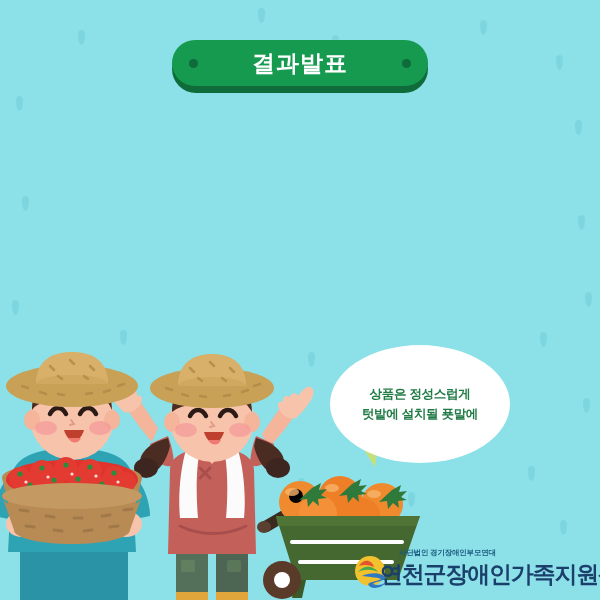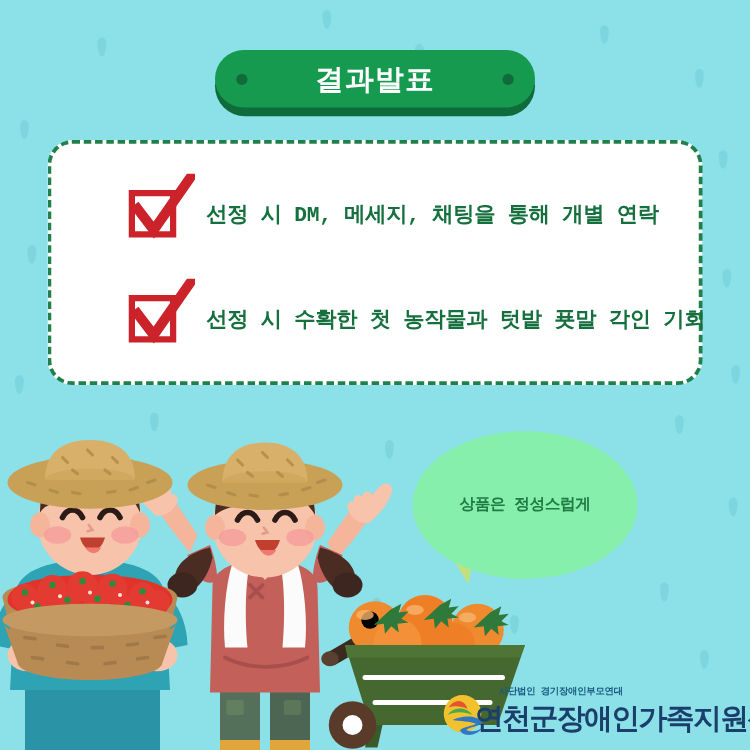--- a/index.html
+++ b/index.html
@@ -12,21 +12,20 @@
     overflow: hidden;
     font-family: "Liberation Sans", sans-serif;
     background: #8ce0e8;
   }
   .poster {
     position: relative;
     width: 600px;
     height: 600px;
     background: #8ce0e8;
     overflow: hidden;
-    font-family: Liberation Mono, monospace;
   }
 
   
   .rain-layer {
     position: absolute;
     inset: 0;
     pointer-events: none;
   }
   .drop {
     position: absolute;
@@ -132,21 +131,21 @@
     white-space: nowrap;
   }
 
   
   .bubble {
     position: absolute;
     left: 330px;
     top: 345px;
     width: 180px;
     height: 118px;
-    background: #86efac;
+    background: #ffffff;
     border-radius: 50% / 50%;
     display: flex;
     flex-direction: column;
     align-items: center;
     justify-content: center;
   }
   .bubble-tail {
     position: absolute;
     left: 338px;
     top: 430px;
@@ -241,47 +240,25 @@
 
   <div class="banner-wrap">
     <div class="banner-shadow"></div>
     <div class="banner">
       <span class="banner-dot left"></span>
       <span class="banner-title">결과발표</span>
       <span class="banner-dot right"></span>
     </div>
   </div>
 
-  <div class="card">
-
-    <div class="check-row">
-      <span class="checkbox">
-        <span class="box"></span>
-        <svg viewBox="0 0 56 54" xmlns="http://www.w3.org/2000/svg" aria-hidden="true">
-          <path d="M10 28 L23 45 L53 2" fill="none" stroke="#cc2229" stroke-width="8" stroke-linecap="square" stroke-linejoin="miter"></path>
-        </svg>
-      </span>
-      <span class="check-text">선정 시 DM, 메세지, 채팅을 통해 개별 연락</span>
-    </div>
-
-    <div class="check-row">
-      <span class="checkbox">
-        <span class="box"></span>
-        <svg viewBox="0 0 56 54" xmlns="http://www.w3.org/2000/svg" aria-hidden="true">
-          <path d="M10 28 L23 45 L53 2" fill="none" stroke="#cc2229" stroke-width="8" stroke-linecap="square" stroke-linejoin="miter"></path>
-        </svg>
-      </span>
-      <span class="check-text">선정 시 수확한 첫 농작물과 텃밭 푯말 각인 기회</span>
-    </div>
-
-  </div>
 
   <div class="bubble-tail"></div>
   <div class="bubble">
     <span class="bubble-line">상품은 정성스럽게</span>
+    <span class="bubble-line">텃밭에 설치될 푯말에</span>
   </div>
 
   <div class="illustration">
     <svg viewBox="0 0 420 270" width="420" height="270" xmlns="http://www.w3.org/2000/svg">
 
       <g>
 
         <path d="M152 112 C140 98 128 82 122 70 C118 62 128 56 134 63 C141 72 150 86 158 98 Z" fill="#f4b59b"></path>
         <path d="M116 74 C108 64 104 56 108 52 C112 48 118 54 122 60 C124 56 130 56 130 62 C133 58 138 60 137 66 C140 64 144 68 141 73 C138 80 130 84 124 82 Z" fill="#f8c3ab"></path>
 

